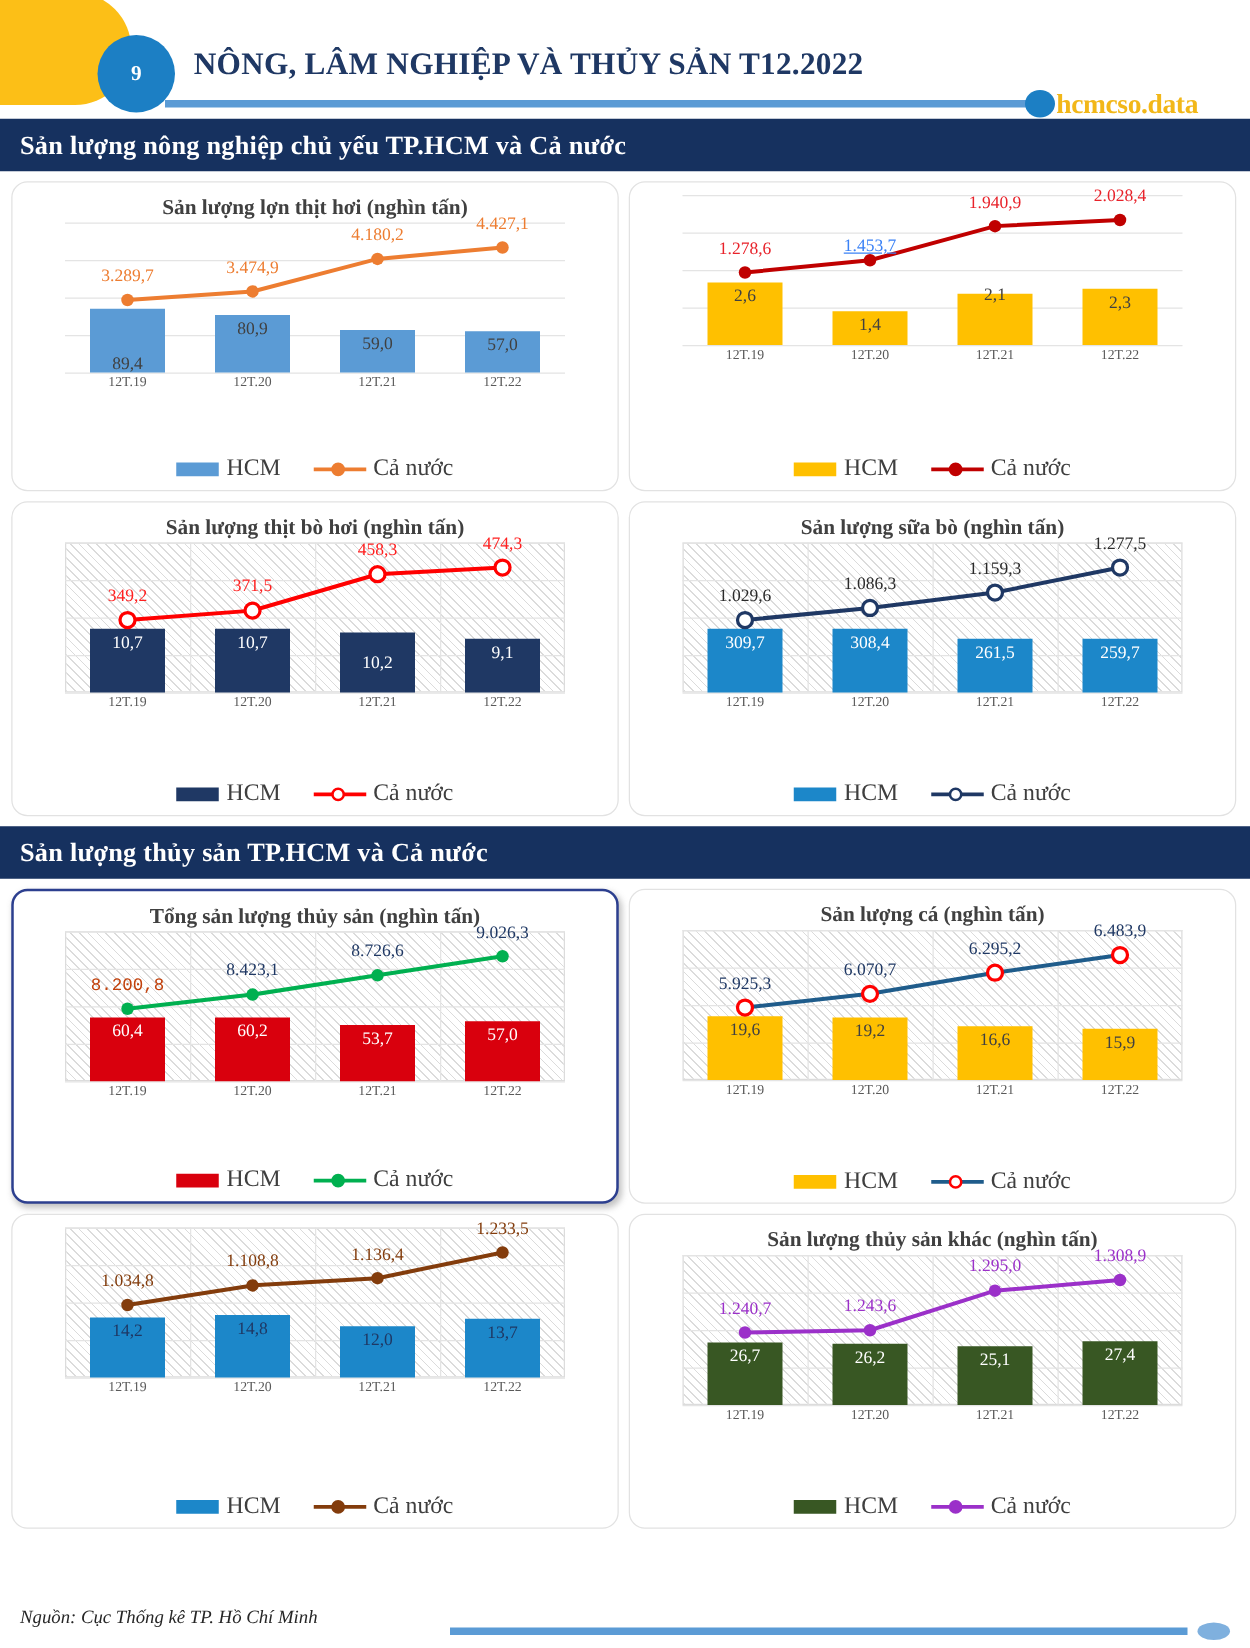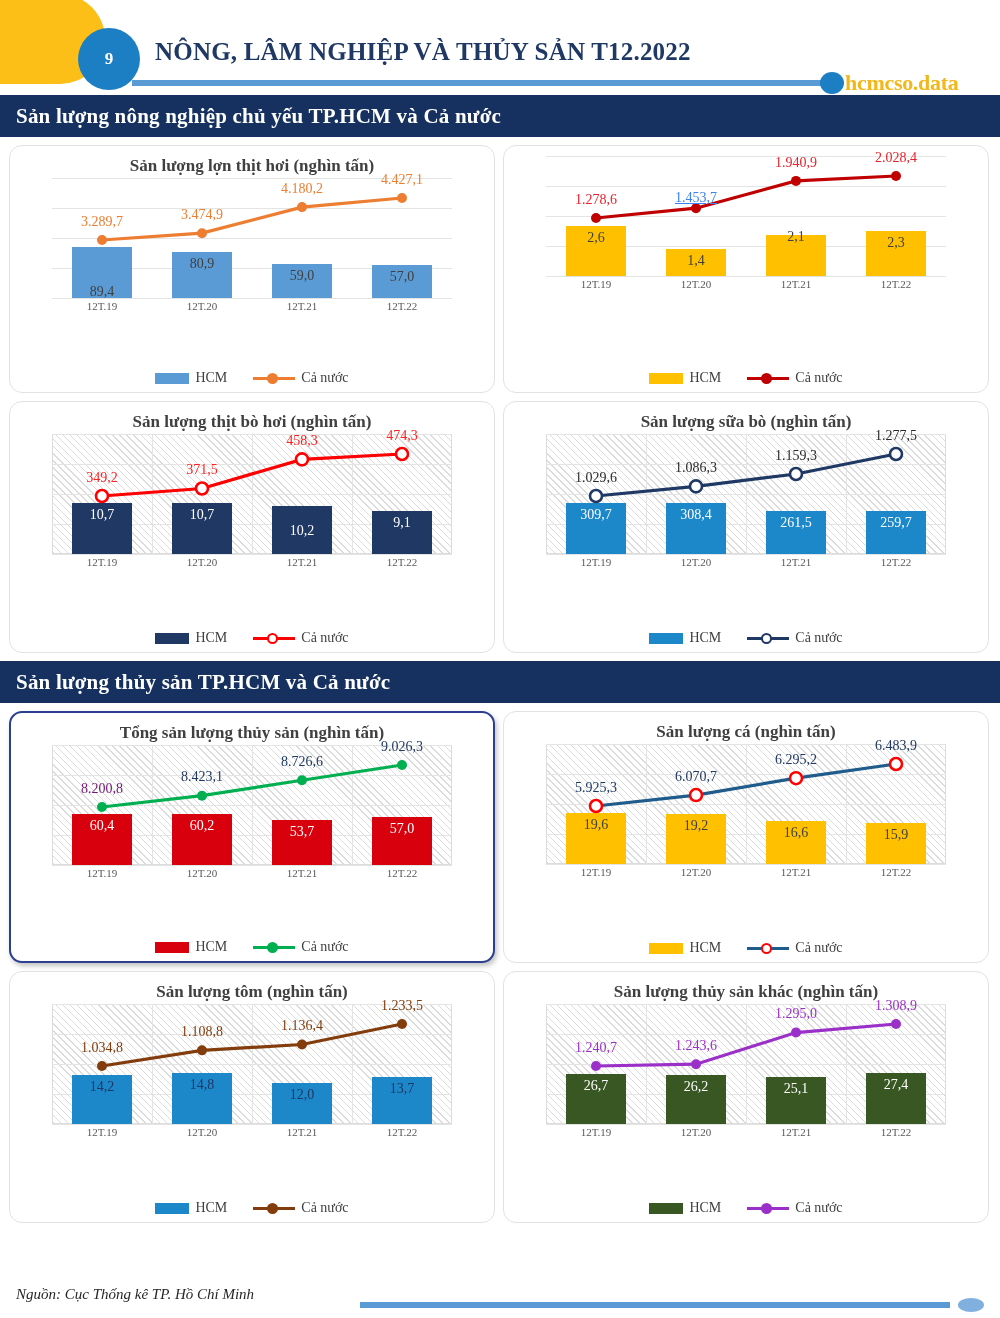--- a/index.html
+++ b/index.html
@@ -110,21 +110,21 @@
     display: flex; justify-content: center; align-items: center; gap: 26px;
   }
   .lgi { display: flex; align-items: center; gap: 6px; }
   .lgswatch { width: 34px; height: 11px; }
   .lgline { width: 42px; height: 12px; position: relative; }
   .lgline i { position: absolute; left: 0; top: 5px; width: 42px; height: 3px; display: block; }
   .lgline b {
     position: absolute; left: 14px; top: 1px;
     width: 11px; height: 11px; border-radius: 50%;
   }
-  .lgtext { font-size: 14px; color: #3F3F3F; }
+  .lgtext { font-size: 19px; color: #3F3F3F; }
 
   
   .footer { position: absolute; left: 0; bottom: 0; width: 1000px; height: 42px; }
   .src {
     position: absolute; left: 16px; top: 10px;
     font-size: 15px; font-style: italic; color: #262626;
   }
   .foot-rule {
     position: absolute; left: 360px; top: 26px;
     width: 590px; height: 6px; background: #5B9BD5;
@@ -381,21 +381,21 @@
           <div class="barlbl" style="left:214px;width:72px;top:79.19072847682119px;color:#FFFFFF;">53,7</div>
           <div class="bar" style="left:320px;width:60px;height:47.56291390728477px;background:#D9000D;"></div>
           <div class="barlbl" style="left:314px;width:72px;top:76.43708609271522px;color:#FFFFFF;">57,0</div>
           <svg class="lineart" width="400" height="120">
             <polyline points="50,62 150,50.6897637795275 250,35.248213204118656 350,20" fill="none" stroke="#00B050" stroke-width="3.2"></polyline>
             <circle cx="50" cy="62" r="5" fill="#00B050"></circle>
             <circle cx="150" cy="50.6897637795275" r="5" fill="#00B050"></circle>
             <circle cx="250" cy="35.248213204118656" r="5" fill="#00B050"></circle>
             <circle cx="350" cy="20" r="5" fill="#00B050"></circle>
           </svg>
-          <div class="linelbl" style="left:2px;width:96px;top:36px;color:#701a75;">8.200,8</div>
+          <div class="linelbl" style="left:2px;width:96px;top:36px;color:#c2410c;font-family:Liberation Mono, monospace;">8.200,8</div>
           <div class="linelbl" style="left:102px;width:96px;top:24.689763779527503px;color:#1F3864;">8.423,1</div>
           <div class="linelbl" style="left:202px;width:96px;top:9.248213204118656px;color:#1F3864;">8.726,6</div>
           <div class="linelbl" style="left:302px;width:96px;top:-6px;color:#1F3864;">9.026,3</div>
         </div>
         <div style="position:relative;height:22px;width:400px;margin:2px auto 0;">
           <div class="xlbl" style="left:0px;width:100px;top:0;">12T.19</div>
           <div class="xlbl" style="left:100px;width:100px;top:0;">12T.20</div>
           <div class="xlbl" style="left:200px;width:100px;top:0;">12T.21</div>
           <div class="xlbl" style="left:300px;width:100px;top:0;">12T.22</div>
         </div>
@@ -459,21 +459,20 @@
      <div class="lgi">
        <span class="lgline">
          <i style="background:#1F5C8B"></i>
          <b style="background:#ffffff;border:2px solid #FF0000"></b>
        </span>
        <span class="lgtext">Cả nước</span>
      </div>
   </div>
       </div>
       <div class="card h2">
-        <div class="ctitle">Sản lượng tôm (nghìn tấn)</div>
         <div class="plot" style="width:400px;height:120px;">
           <div class="plotbg hatch"></div>
           <div class="gridline" style="top:0px"></div>
           <div class="gridline" style="top:30px"></div>
           <div class="gridline" style="top:60px"></div>
           <div class="gridline" style="top:90px"></div>
           <div class="gridline" style="top:120px"></div>
           <div class="vgrid" style="left:100px"></div>
           <div class="vgrid" style="left:200px"></div>
           <div class="vgrid" style="left:300px"></div>

